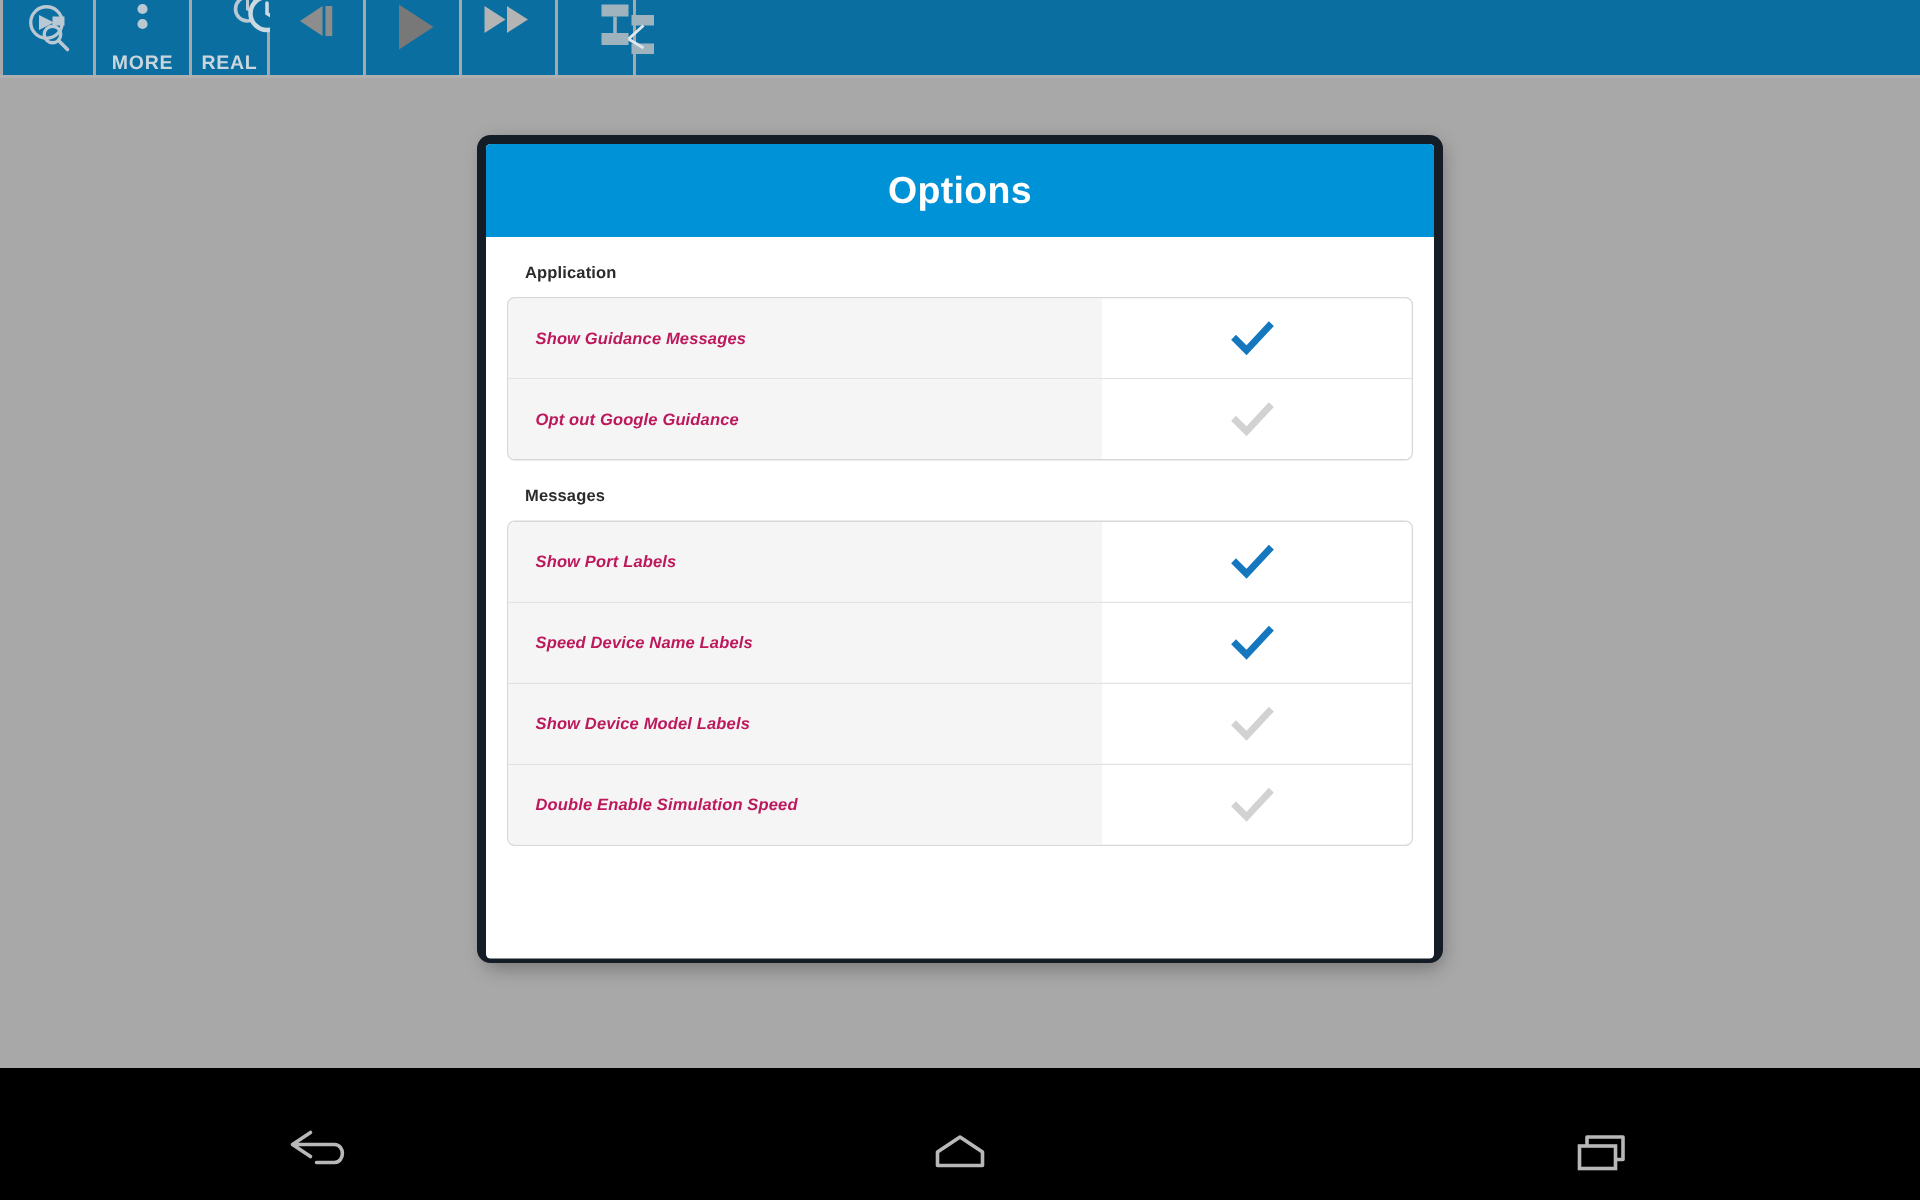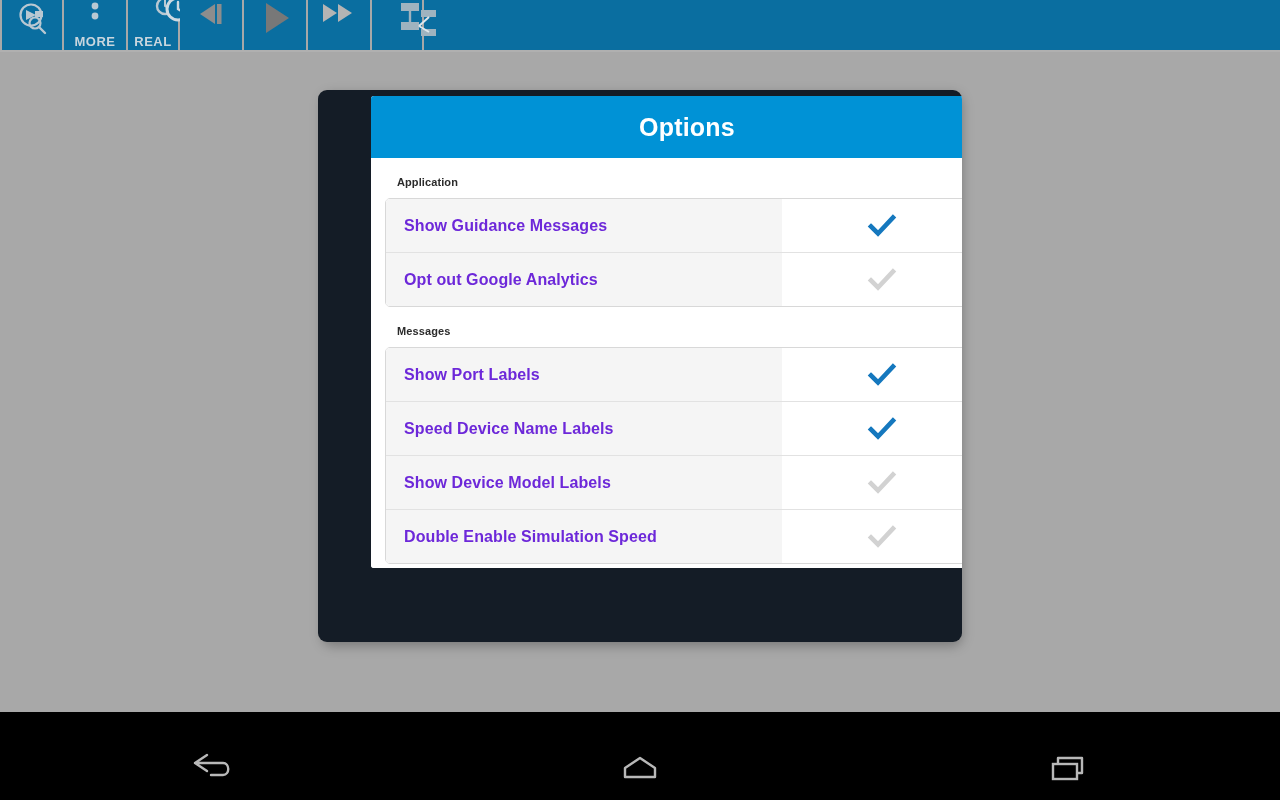--- a/index.html
+++ b/index.html
@@ -94,26 +94,25 @@
     width: 644px;
     height: 552px;
     background: #141c26;
     border-radius: 9px;
     box-sizing: border-box;
     padding: 6px;
     overflow: hidden;
   }
   .dialog-inner {
     width: 632px;
-    height: 472px;
+    height: 543px;
     background: #ffffff;
     border-radius: 3px;
     overflow: hidden;
     position: relative;
-    margin-left: 47px;
   }
   .dialog-title-bar {
     height: 62px;
     background: #0092d6;
     display: flex;
     align-items: center;
     justify-content: center;
   }
   .dialog-title {
     color: #ffffff;
@@ -158,24 +157,25 @@
   .opt-row:last-child { border-bottom: none; }
   .opt-label-pane {
     width: 396px;
     background: #f5f5f5;
     display: flex;
     align-items: center;
     padding-left: 18px;
     box-sizing: border-box;
   }
   .opt-label {
-    font-size: 16px;
+    font-size: 11px;
     font-weight: bold;
-    color: #6d28d9;
+    color: #be185d;
     letter-spacing: 0.1px;
+    font-style: italic;
   }
   .opt-check-pane {
     flex: 1;
     background: #ffffff;
     display: flex;
     align-items: center;
     justify-content: center;
     padding-right: 6px;
   }
   .check {
@@ -318,21 +318,21 @@
               </div>
               <div class="opt-check-pane">
                 <svg class="check" viewBox="0 0 30 30">
                   <path d="M4 15.5 L11 22.5 L26 6.5" fill="none" stroke="#1578be" stroke-width="4.6" stroke-linecap="square"></path>
                 </svg>
               </div>
             </div>
 
             <div class="opt-row">
               <div class="opt-label-pane">
-                <span class="opt-label">Opt out Google Analytics</span>
+                <span class="opt-label">Opt out Google Guidance</span>
               </div>
               <div class="opt-check-pane">
                 <svg class="check" viewBox="0 0 30 30">
                   <path d="M4 15.5 L11 22.5 L26 6.5" fill="none" stroke="#d2d2d2" stroke-width="4.6" stroke-linecap="square"></path>
                 </svg>
               </div>
             </div>
 
           </div>
         </div>

